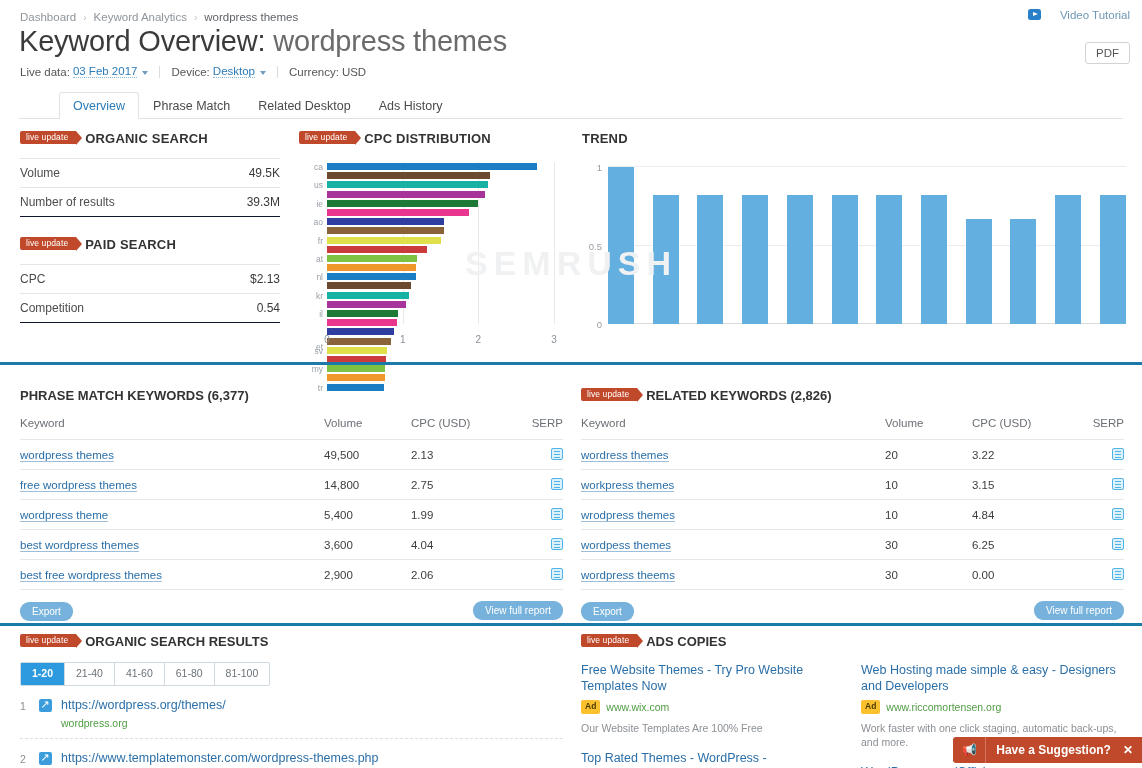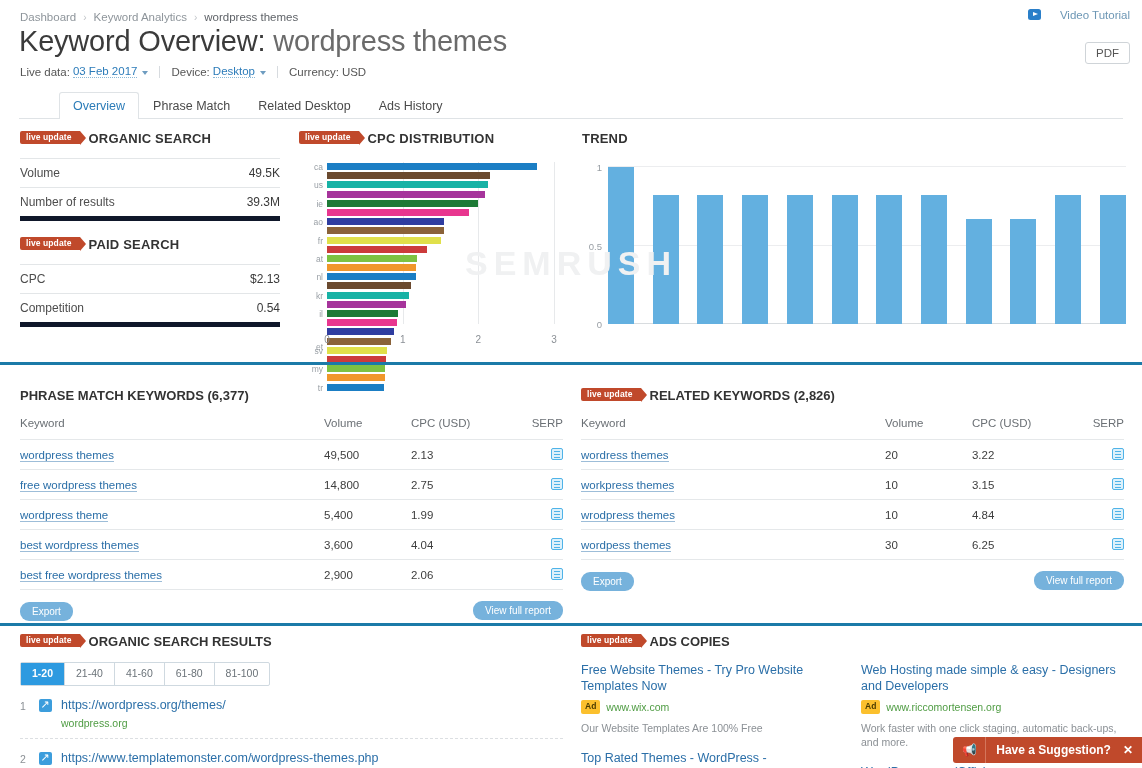--- a/index.html
+++ b/index.html
@@ -89,21 +89,21 @@
     background: transparent;
   }
   .tab.active {
     color: #2c7cb8; background: #fff;
     border-color: #dfe3e6; border-radius: 3px 3px 0 0; margin-left: 40px;
   }
 
   
   .live-badge {
     display: inline-block; position: relative;
-    background: #c0492b; color: #fff; font-size: 8.5px; font-weight: bold;
+    background: #c0492b; color: #fff; font-size: 8.5px; font-weight: normal;
     padding: 2.5px 8px 2.5px 6px; border-radius: 2px 0 0 2px;
     letter-spacing: 0.1px; line-height: 1;
     margin-right: 9px; vertical-align: middle; top: -1px;
   }
   .live-badge::after {
     content: ""; position: absolute; right: -6px; top: 0;
     width: 0; height: 0;
     border-top: 7px solid transparent;
     border-bottom: 7px solid transparent;
     border-left: 6px solid #c0492b;
@@ -117,21 +117,21 @@
   
   .panel-row-1 { position: absolute; left: 0; top: 126px; width: 1142px; height: 234px; }
 
   .metrics { position: absolute; left: 20px; top: 5px; width: 260px; }
   .metrics .mtitle { margin-bottom: 12px; }
   .mtable { width: 100%; border-collapse: collapse; }
   .mtable td {
     font-size: 12px; color: #4d4d4d; padding: 7px 0 7px;
     border-top: 1px solid #e3e6e8;
   }
-  .mtable tr:last-child td { border-bottom: 5px solid #0f172a; }
+  .mtable tr:last-child td { border-bottom: 1px solid #0f172a; }
   .mtable td.val { text-align: right; color: #3a3a3a; }
 
   .metrics2 { position: absolute; left: 20px; top: 111px; width: 260px; }
   .metrics2 .mtitle { margin-bottom: 12px; }
 
   
   .cpc-panel { position: absolute; left: 299px; top: 5px; width: 262px; }
   .cpc-panel .ctitle { margin-bottom: 16px; }
   .cpc-chart { position: relative; height: 185px; width: 255px; }
   .cpc-plot {
@@ -591,20 +591,26 @@
             <td class="col-vol">10</td>
             <td class="col-cpc">4.84</td>
             <td class="col-serp"><span class="serp-icon"></span></td>
           </tr>
           <tr>
             <td class="col-kw"><span class="kw-link">wordpess themes</span></td>
             <td class="col-vol">30</td>
             <td class="col-cpc">6.25</td>
             <td class="col-serp"><span class="serp-icon"></span></td>
           </tr>
+          <tr>
+            <td class="col-kw"><span class="kw-link">wordpress theems</span></td>
+            <td class="col-vol">30</td>
+            <td class="col-cpc">0.00</td>
+            <td class="col-serp"><span class="serp-icon"></span></td>
+          </tr>
         </tbody>
     </table>
     <div class="btn-row">
       <button class="pill-btn">Export</button>
       <button class="pill-btn right">View full report</button>
     </div>
   </div>
 </div>
 
 <div class="hdivider" style="top:623px"></div>

